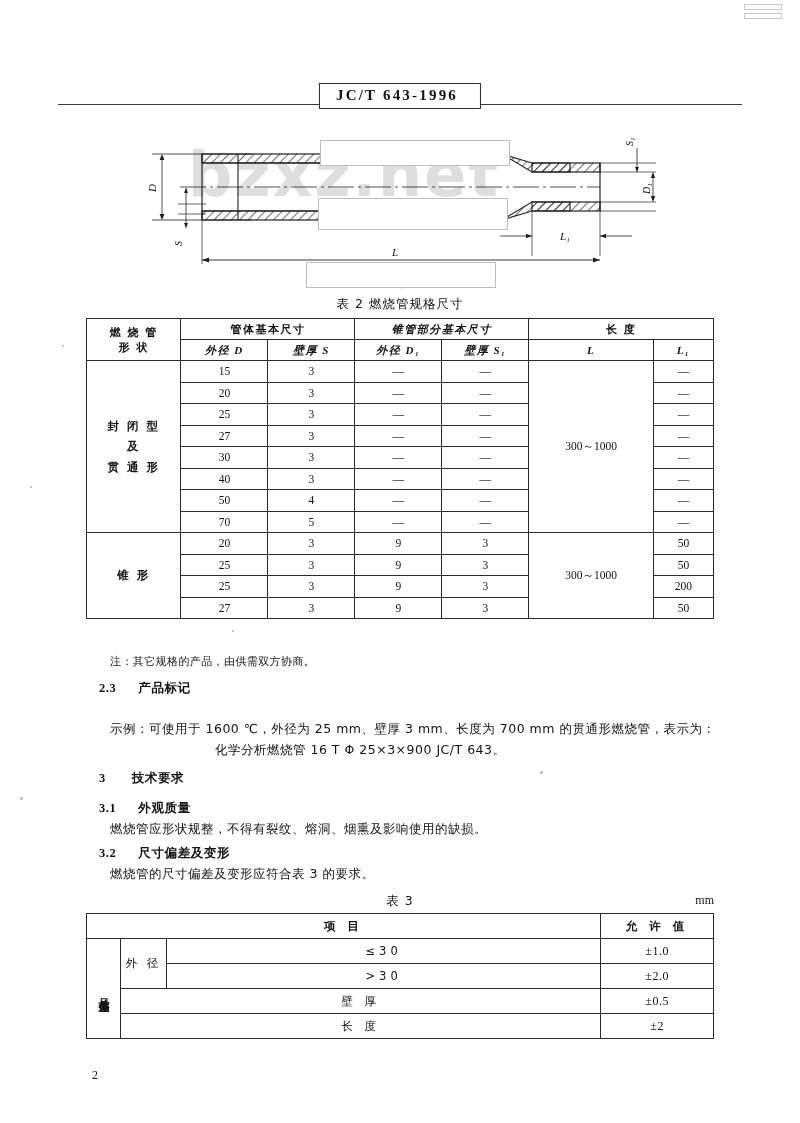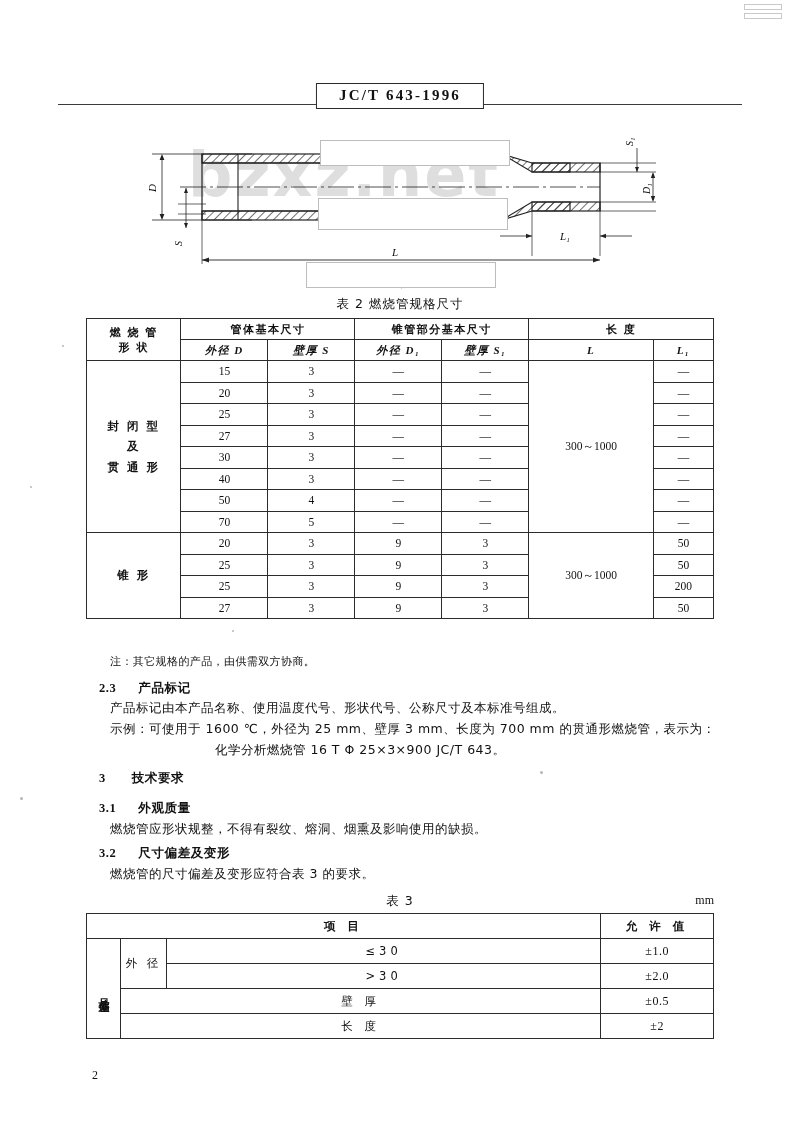--- a/index.html
+++ b/index.html
@@ -41,21 +41,21 @@
   }
 
   
   .std-box {
     position: absolute;
     left: 50%;
     transform: translateX(-50%);
     top: 83px;
     border: 1px solid #2a2a2a;
     background: #fff;
-    padding: 3px 22px 4px 22px;
+    padding: 3px 22px 4px 16px;
     font-weight: bold;
     font-size: 15px;
     letter-spacing: 2.2px;
     font-family: "Liberation Serif", "DejaVu Serif", serif;
     white-space: nowrap;
   }
 
   
   .watermark {
     position: absolute;
@@ -330,21 +330,21 @@
   <div class="tbl2-caption">表 2   燃烧管规格尺寸</div>
 
   <table class="spec">
     <thead>
       <tr>
         <th rowspan="2" style="width:88px;">
           <div>燃 烧 管</div>
           <div>形  状</div>
         </th>
         <th colspan="2" style="width:162px;">管体基本尺寸</th>
-        <th colspan="2" style="width:162px;">锥管部分基本尺寸</th>
+        <th colspan="2" style="width:162px;font-style:italic;">锥管部分基本尺寸</th>
         <th colspan="2">长    度</th>
       </tr>
       <tr>
         <th style="width:81px;" class="hdr-sub">外径 D</th>
         <th style="width:81px;margin-top:20px;" class="hdr-sub">壁厚 S</th>
         <th style="width:81px;" class="hdr-sub">外径 D₁</th>
         <th style="width:81px;" class="hdr-sub">壁厚 S₁</th>
         <th style="width:116px;" class="hdr-sub">L</th>
         <th style="width:56px;" class="hdr-sub">L₁</th>
       </tr>
@@ -447,21 +447,20 @@
       </tbody>
   </table>
 
   <div class="note">注：其它规格的产品，由供需双方协商。</div>
 
   <div class="sec h" style="left:86px;top:680px;">
     <span class="num">2.3</span>
     <span style="display:inline-block;width:12px;"></span>
     <span>产品标记</span>
   </div>
-  <div class="body-line" style="left:110px;top:700px;">产品标记由本产品名称、使用温度代号、形状代号、公称尺寸及本标准号组成。</div>
   <div class="body-line" style="left:110px;top:721px;">示例：可使用于 1600 ℃，外径为 25 mm、壁厚 3 mm、长度为 700 mm 的贯通形燃烧管，表示为：</div>
   <div class="body-line" style="left:215px;top:742px;">化学分析燃烧管 16 T   Φ 25×3×900   JC/T 643。</div>
 
   <div class="sec h" style="left:86px;top:770px;">
     <span class="num">3</span>
     <span style="display:inline-block;width:16px;"></span>
     <span>技术要求</span>
   </div>
 
   <div class="sec h" style="left:86px;top:800px;">

